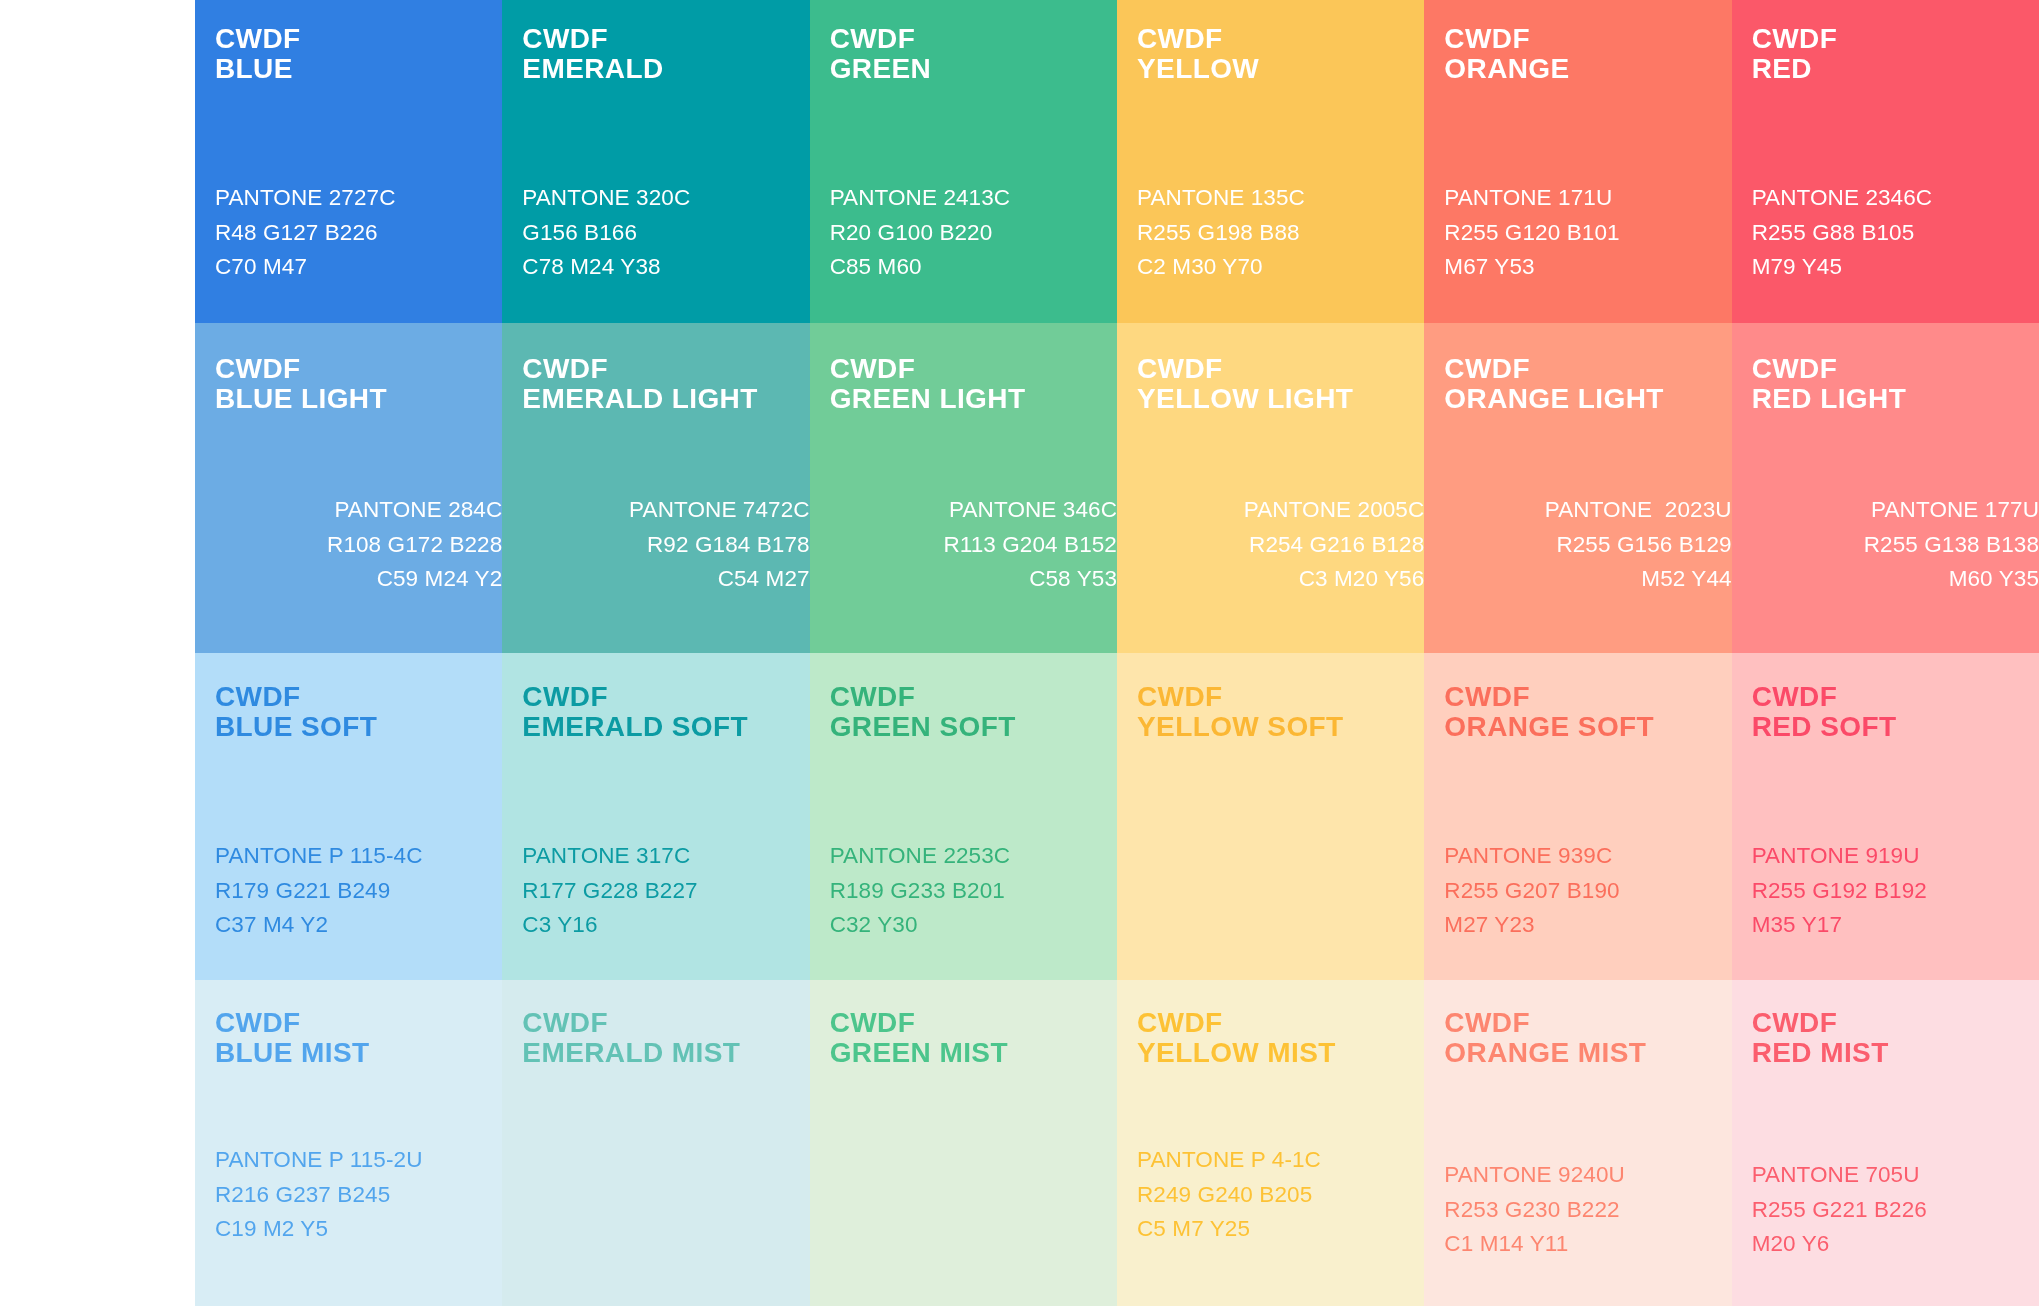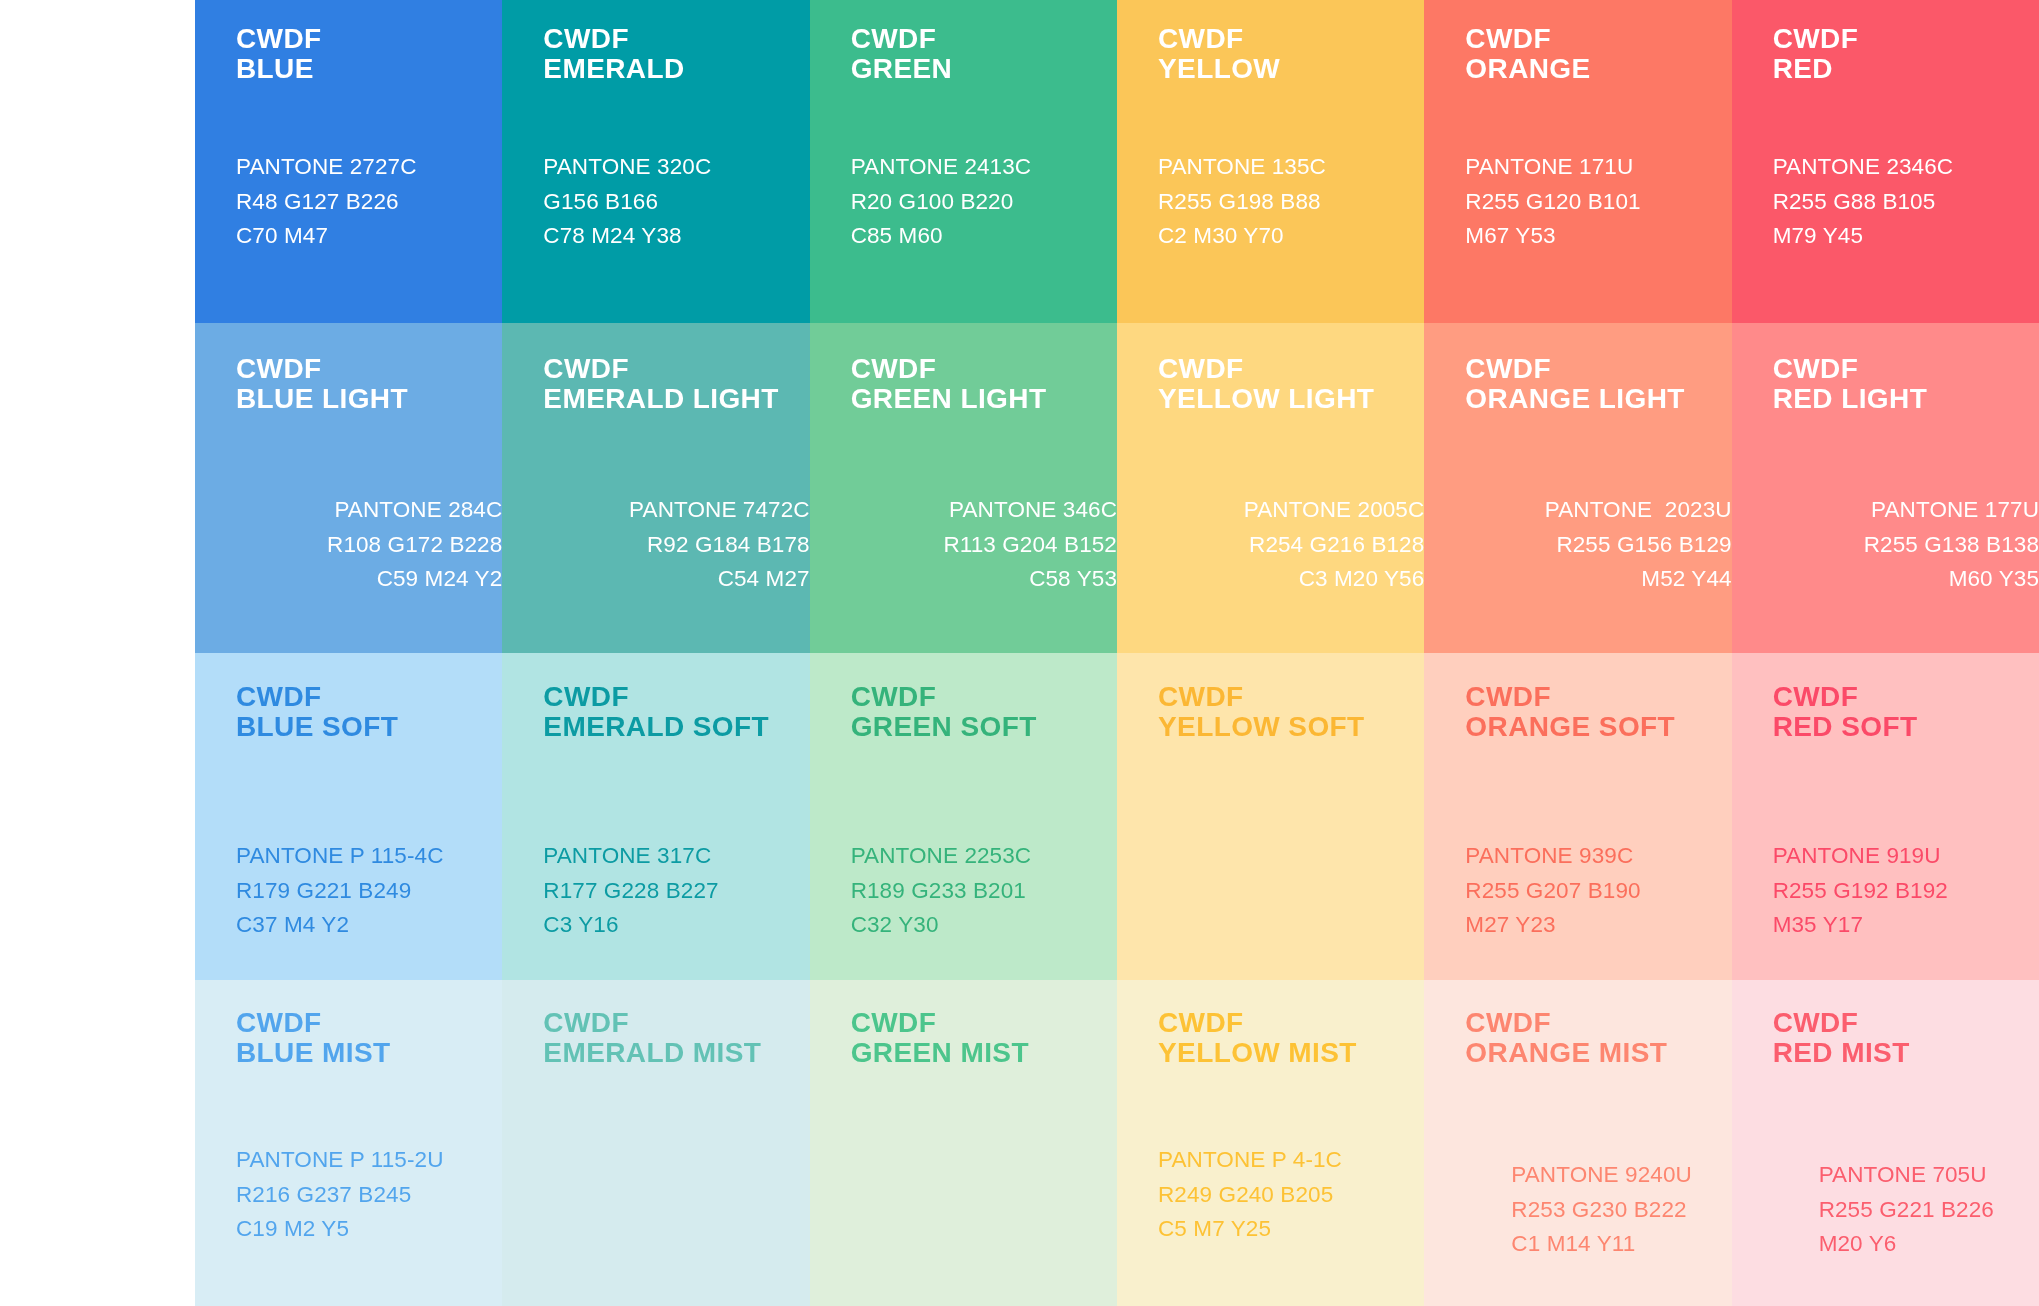--- a/index.html
+++ b/index.html
@@ -21,21 +21,21 @@
     width: 1844px;
     height: 1306px;
     display: grid;
     grid-template-columns: repeat(6, 1fr);
     grid-template-rows: 323px 330px 327px 326px;
   }
 
   .swatch {
     position: relative;
     box-sizing: border-box;
-    padding-left: 41px;
+    padding-left: 20px;
     display: flex;
     flex-direction: column;
   }
 
   .swatch-name {
     font-weight: bold;
     font-size: 28px;
     line-height: 1.08;
     letter-spacing: 0.4px;
     white-space: pre;
@@ -43,36 +43,36 @@
 
   .swatch-spec {
     font-size: 22.5px;
     line-height: 1.52;
     letter-spacing: 0.1px;
     white-space: pre;
   }
 
   
   .row-1 .swatch-name { margin-top: 24px; }
-  .row-1 .swatch-spec { margin-top: 66px; }
+  .row-1 .swatch-spec { margin-top: 97px; }
 
   
   .row-2 .swatch-name { margin-top: 31px; }
   .row-2 .swatch-spec { margin-top: 79px; text-align: right; }
 
   
   .row-3 .swatch-name { margin-top: 29px; }
   .row-3 .swatch-spec { margin-top: 97px; }
 
   
   .row-4 .swatch-name { margin-top: 28px; }
   .row-4 .swatch-spec { margin-top: 75px; }
 
   
-  .swatch.shift-spec .swatch-spec { margin-top: 90px; margin-left: 46px; }
+  .swatch.shift-spec .swatch-spec { margin-top: 90px; }
 </style>
 </head>
 <body style="background: rgb(255, 255, 255);">
 
 <div id="palette-grid">
     <div class="swatch row-1" style="background: rgb(48, 127, 226); color: rgb(255, 255, 255);">
       <div class="swatch-name">CWDF
 BLUE</div>
       <div class="swatch-spec"><div>PANTONE 2727C</div><div>R48 G127 B226</div><div>C70 M47</div></div>
     </div>

